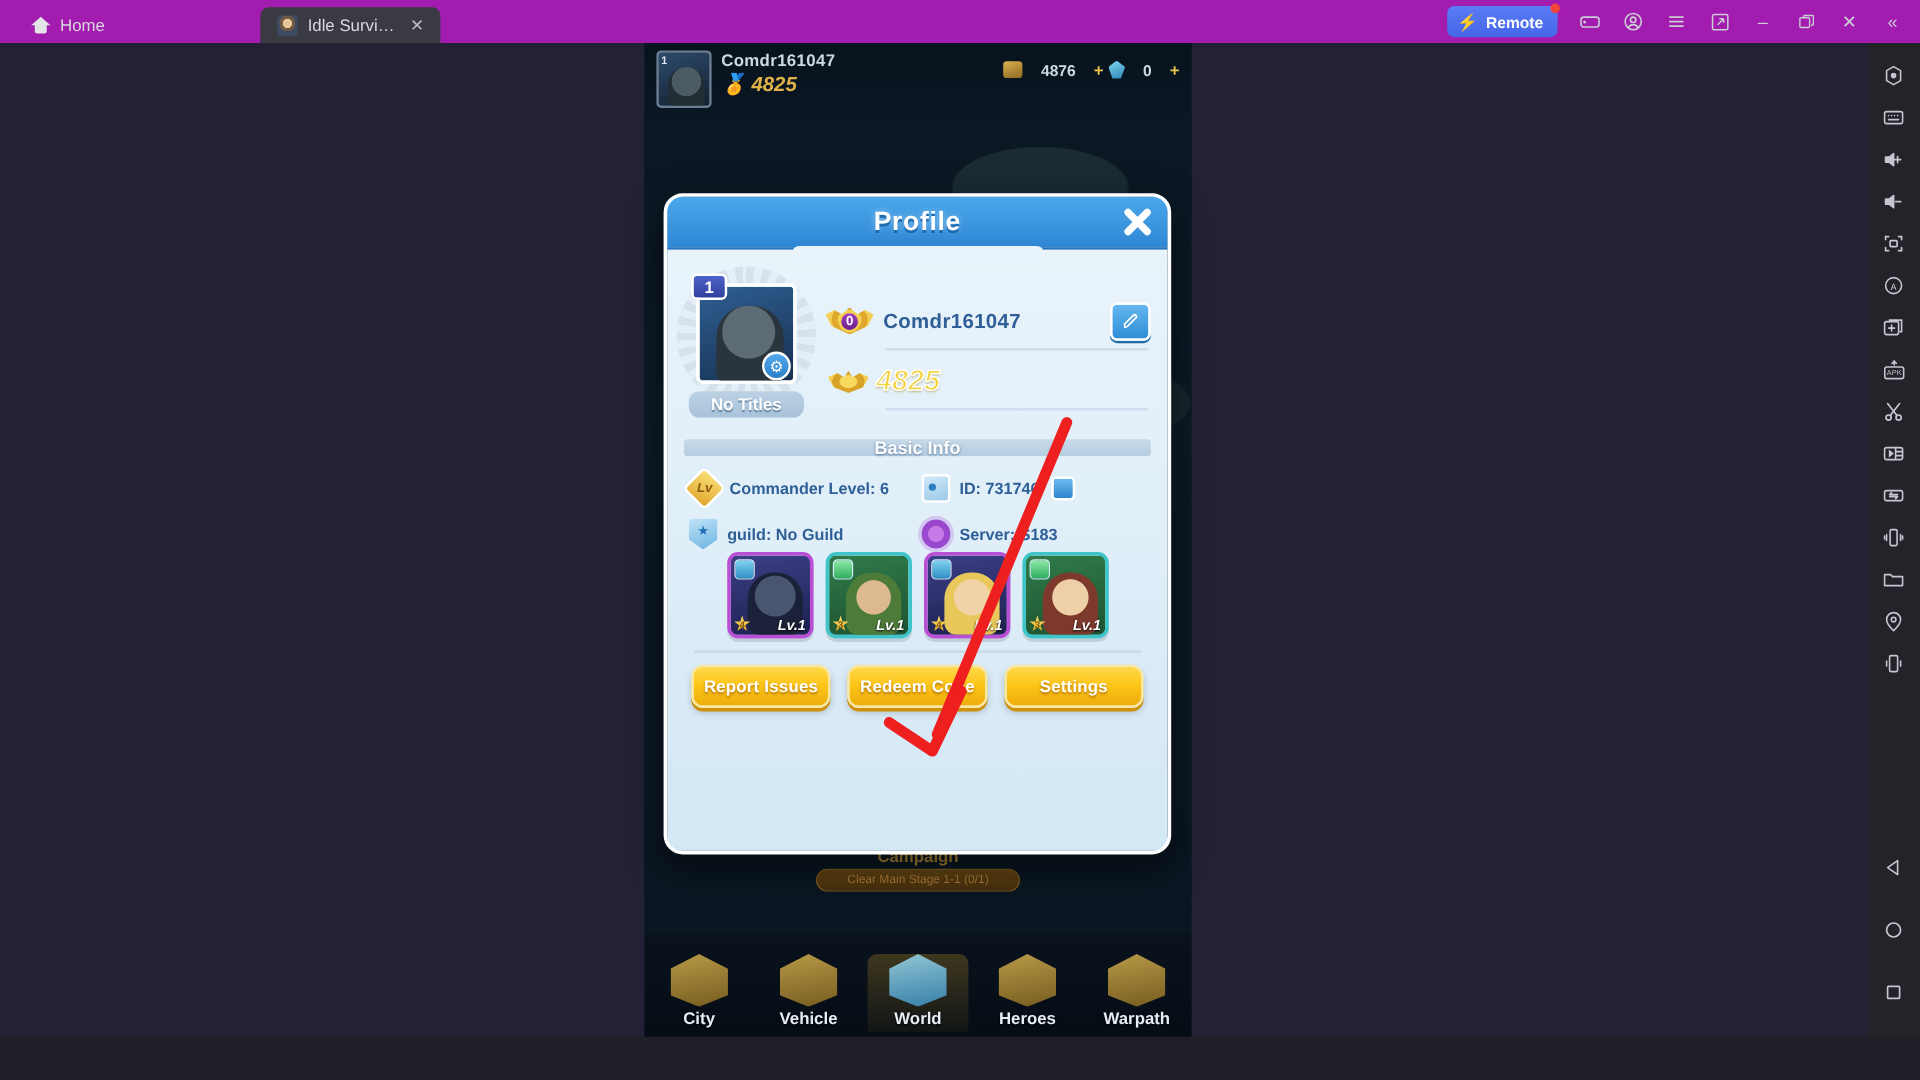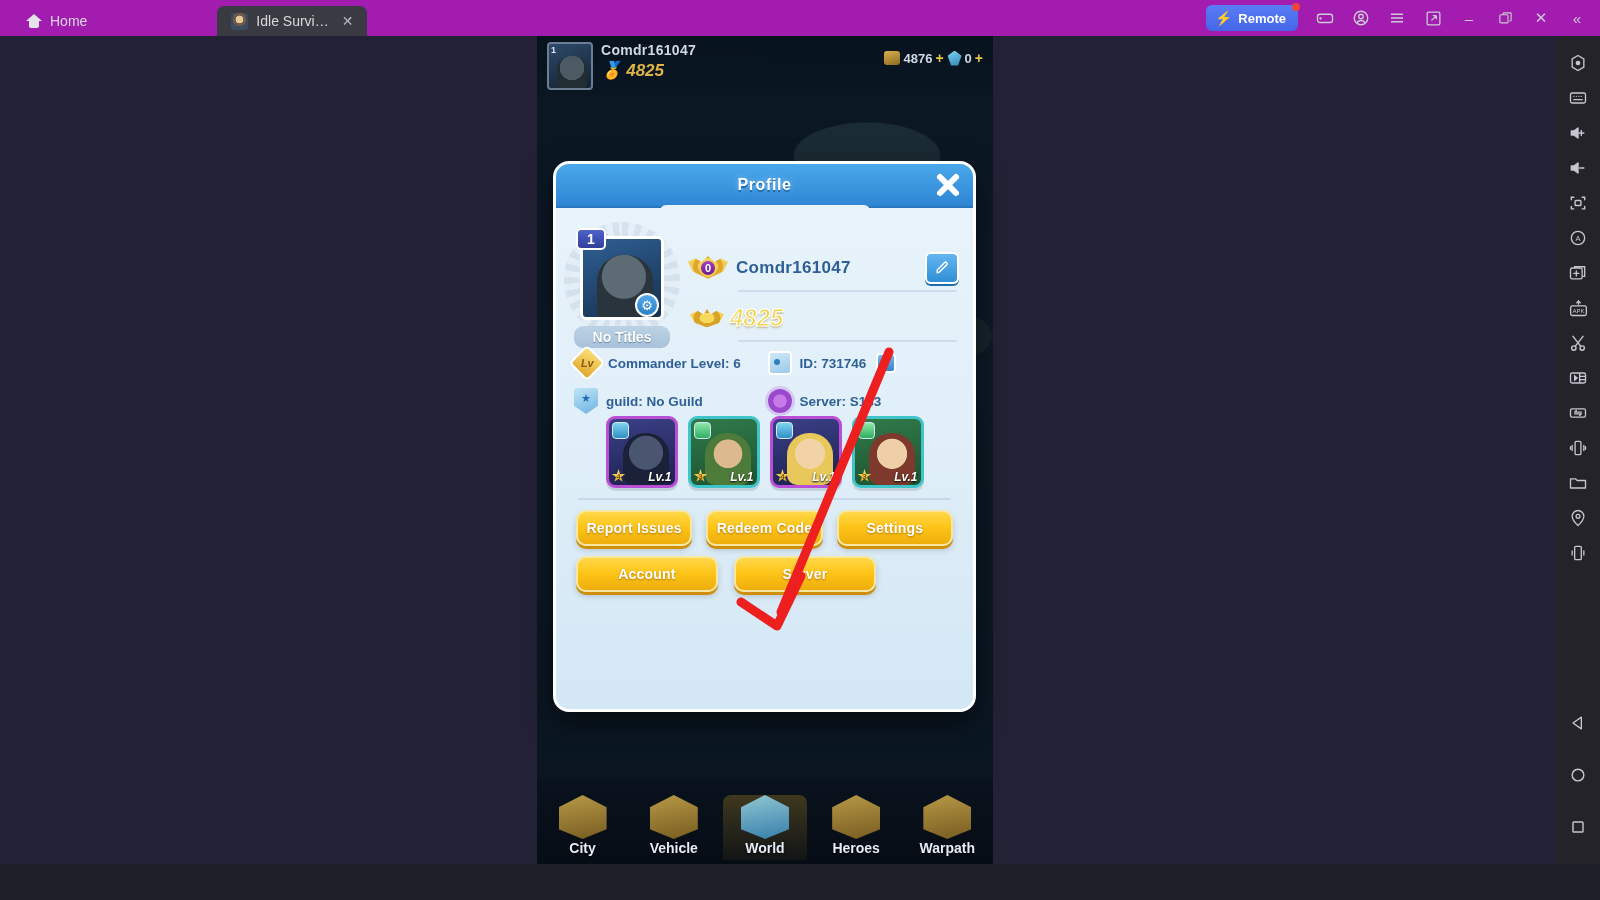--- a/index.html
+++ b/index.html
@@ -122,21 +122,21 @@
     border-radius: 14px 14px 6px 6px;
     background: radial-gradient(circle at 50% 35%, #4c5a63 0 45%, #222c33 47%);
   }
   #hud-av .lvl {
     position:absolute; left:2px; top:1px; font-size:9px; color:#dfe6ef; font-weight:bold;
   }
   #hud-info { margin-left: 8px; }
   #hud-name { color: #cfd8e3; font-size: 14px; font-weight: bold; letter-spacing: .3px; }
   #hud-power { color: #e0b34a; font-size: 17px; font-weight: bold; font-style: italic; margin-top: 2px; display:flex; align-items:center; gap:4px;}
   #hud-cur { margin-left: auto; display: flex; align-items: flex-start; gap: 4px; padding-top: 8px; }
-  .cur { display: flex; align-items: center; gap: 3px; color: #cfd8e3; font-size: 13px; font-weight: bold; }
+  .cur { display: flex; align-items: center; gap: 15px; color: #cfd8e3; font-size: 13px; font-weight: bold; }
   .cur .plus { color:#e8c14a; font-size: 14px; font-weight: bold; }
   .coinicon { width: 16px; height: 14px; border-radius: 3px; background: linear-gradient(160deg,#d9b04e,#8d6a22); }
   .gemicon  { width: 14px; height: 15px; background: linear-gradient(160deg,#7fd4ee,#2b84b5); clip-path: polygon(50% 0,100% 35%,75% 100%,25% 100%,0 35%); }
 
   
   #campaign {
     position: absolute; left: 50%; transform: translateX(-50%); top: 669px;
     width: 170px; text-align: center;
   }
   #campaign .c-title {
@@ -178,21 +178,21 @@
     box-shadow: 0 10px 28px rgba(0,0,0,.55);
     overflow: hidden;
   }
   #dlg-header {
     height: 44px; background: linear-gradient(180deg,#4aa8ea,#2f86d4);
     display: flex; align-items: center; justify-content: center;
     position: relative;
     border-bottom: 2px solid #2876bd;
   }
   #dlg-title {
-    color: #ffffff; font-size: 16px; font-weight: bold; letter-spacing: .6px;
+    color: #ffffff; font-size: 22px; font-weight: bold; letter-spacing: .6px;
     text-shadow: 0 2px 0 #1e6cb0, 0 0 6px rgba(255,255,255,.4);
   }
   #dlg-close {
     position: absolute; right: 8px; top: 50%; transform: translateY(-50%);
     width: 34px; height: 34px;
   }
   #dlg-tabnotch {
     position: absolute; left: 50%; transform: translateX(-50%); top: 41px;
     width: 210px; height: 10px; background: #e8f3fb; border-radius: 6px 6px 0 0;
   }
@@ -476,20 +476,24 @@
           <span class="plus">+</span>
         </div>
         <div class="cur">
           <span class="gemicon"></span>
           <span>0</span>
           <span class="plus">+</span>
         </div>
       </div>
     </div>
 
+    <div id="campaign">
+      <div class="c-title">Campaign</div>
+      <div class="c-sub">Clear Main Stage 1-1 (0/1)</div>
+    </div>
 
     <div id="bottomnav">
       <div class="navitem">
         <div class="nicon"></div>
         <div class="nlabel">City</div>
       </div>
       <div class="navitem">
         <div class="nicon"></div>
         <div class="nlabel">Vehicle</div>
       </div>
@@ -550,20 +554,23 @@
           <div class="underline"></div>
 
           <div id="power-row">
             <span id="power-icon"></span>
             <span id="power-val">4825</span>
           </div>
           <div id="power-underline"></div>
         </div>
       </div>
 
+      <div class="sec-bar">
+        <span>Basic Info</span>
+      </div>
       <div id="info-grid">
         <div class="info-cell">
           <span class="ico-lv">
               <i>Lv</i>
             </span>
           <span class="txt">Commander Level: 6</span>
         </div>
         <div class="info-cell">
           <span class="ico-card"></span>
           <span class="txt">ID: 731746</span>
@@ -617,24 +624,20 @@
       </div>
 
       <div class="divider"></div>
 
       <div id="actions">
         <div class="btn-row">
           <div class="gbtn">Report Issues</div>
           <div class="gbtn">Redeem Code</div>
           <div class="gbtn">Settings</div>
         </div>
-        <div class="btn-row two">
-          <div class="gbtn">Account</div>
-          <div class="gbtn">Server</div>
-        </div>
       </div>
     </div>
   </div>
 
   <svg id="arrow" viewBox="0 0 456 828">
     <g stroke="#ee1f1f" fill="none" stroke-width="9" stroke-linecap="round" stroke-linejoin="round">
       <line x1="352" y1="316" x2="244" y2="576"></line>
       <polyline points="264,540 240,590 204,566"></polyline>
     </g>
   </svg>

